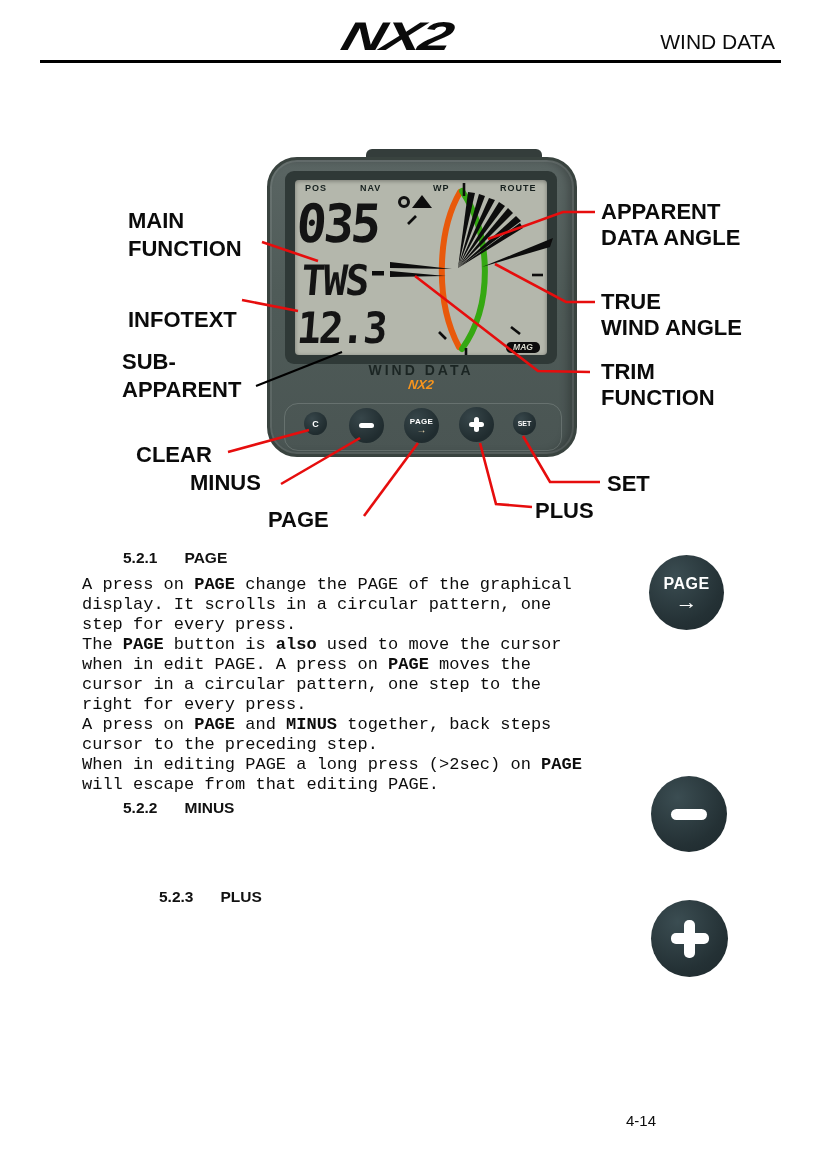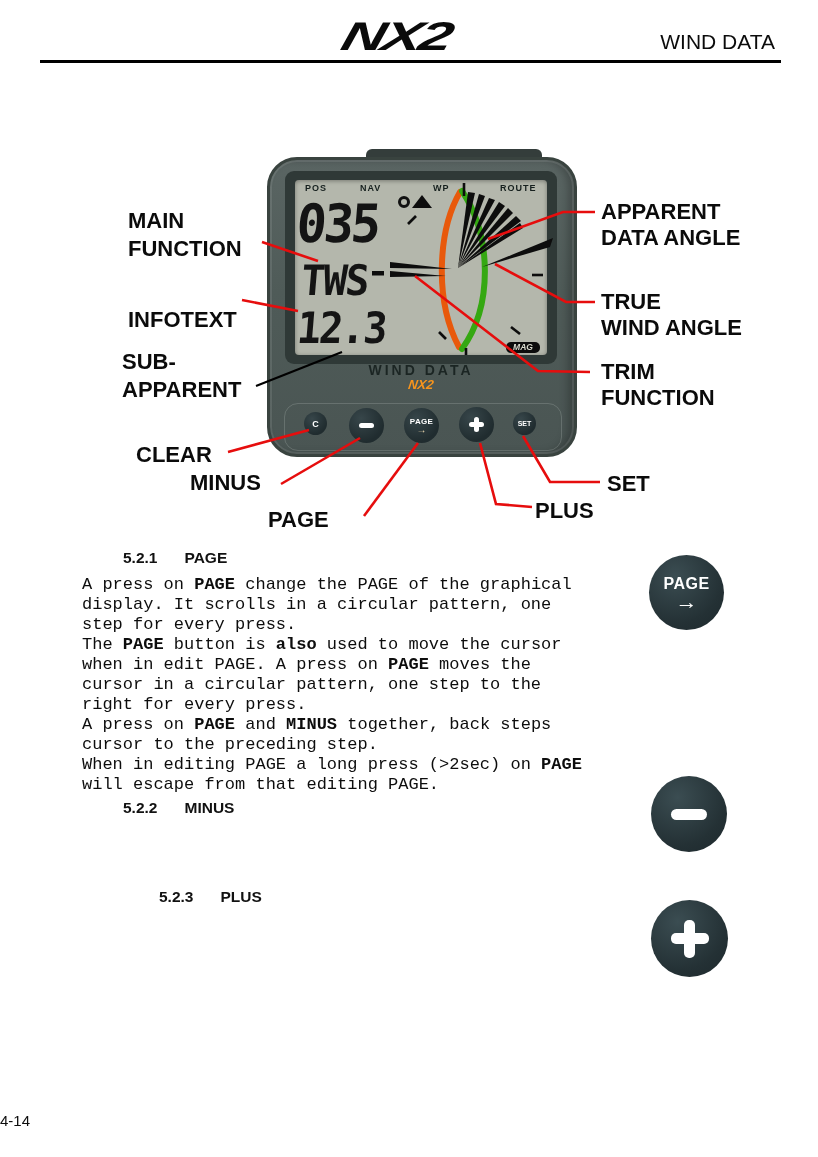--- a/index.html
+++ b/index.html
@@ -78,21 +78,21 @@
   .bigbtn-minus{left:651px; top:776px; width:76px; height:76px;}
   .bigbtn-plus{left:651px; top:900px; width:77px; height:77px;}
   .bigbtn .lbl{font-size:16px; font-weight:bold; letter-spacing:0.5px;}
   .bigbtn .arr{font-size:22px; font-weight:bold; line-height:18px;}
   .bigpill{width:36px; height:11px; background:#fff; border-radius:6px;}
   .bigcross{position:relative; width:38px; height:38px;}
   .bigcross div{position:absolute; background:#fff; border-radius:5px;}
   .bigcross .h{left:0; top:13.5px; width:38px; height:11px;}
   .bigcross .v{left:13.5px; top:0; width:11px; height:38px;}
   
-  .footer{left:0; top:1112px; width:656px; text-align:left; font-size:15px; color:#0d0d0d;}
+  .footer{left:0; top:1112px; width:656px; text-align:right; font-size:15px; color:#0d0d0d;}
 </style>
 </head>
 <body>
 
 <div class="page">
 
   <div class="abs hdr-logo">NX2</div>
   <div class="abs hdr-title">WIND DATA</div>
   <div class="abs hdr-rule"></div>
 

